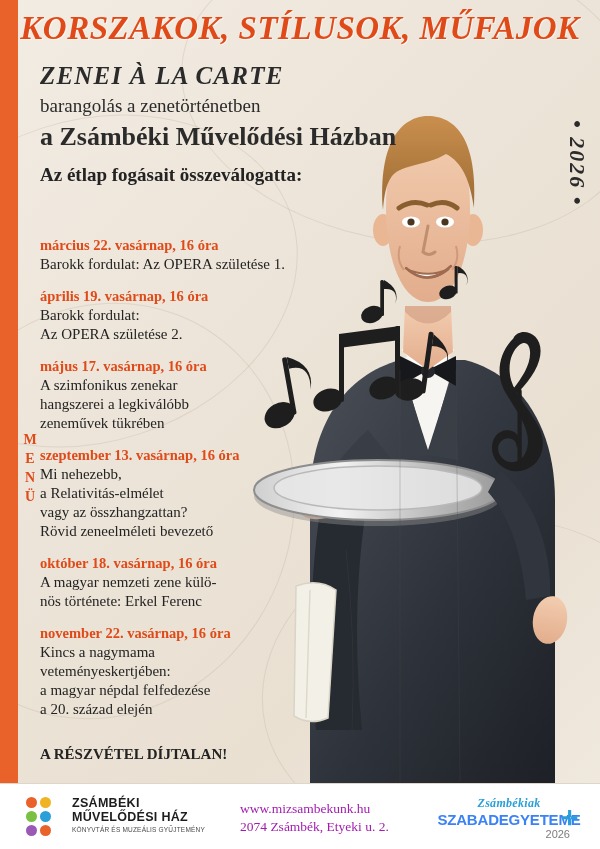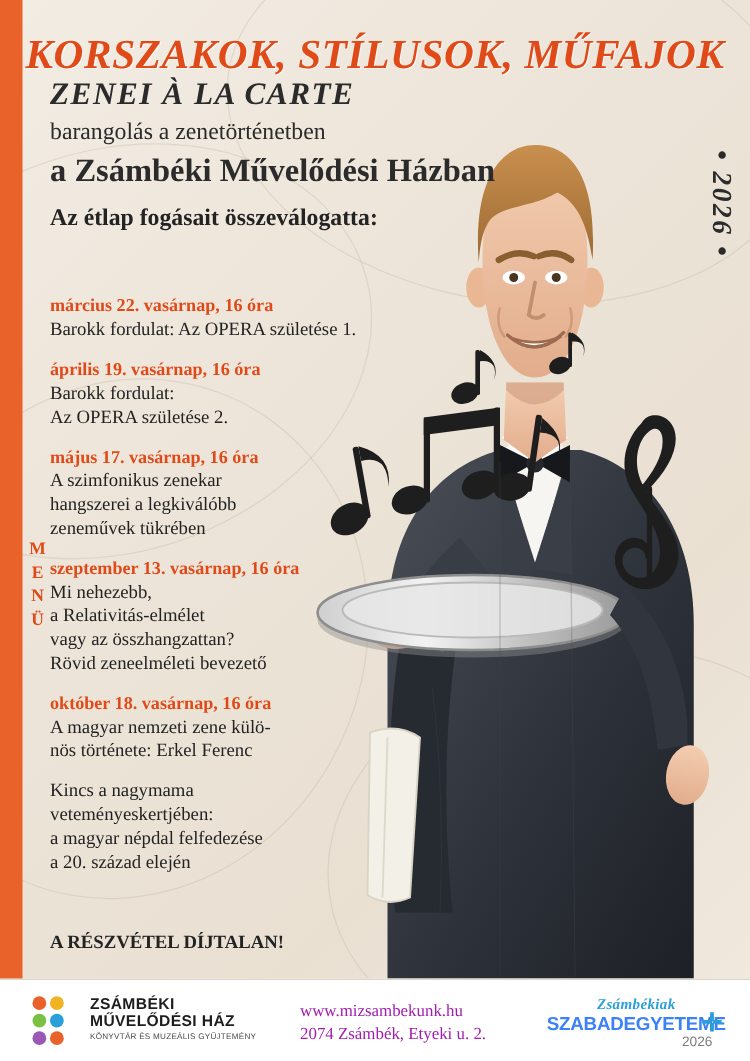--- a/index.html
+++ b/index.html
@@ -36,21 +36,21 @@
   .leftbar {
     position: absolute;
     left: 0; top: 0;
     width: 18px; height: 783px;
     background: #e8622a;
   }
 
   
   .title {
     position: absolute;
-    left: 18px; top: 26px;
+    left: 18px; top: 10px;
     width: 564px;
     text-align: center;
     font-family: "Liberation Serif", serif;
     font-weight: bold;
     font-style: italic;
     font-size: 33px;
     letter-spacing: 0.5px;
     color: #e04a18;
     text-shadow: 1px 1px 0 rgba(255,255,255,0.6);
     white-space: nowrap;
@@ -406,20 +406,21 @@
 a Relativitás-elmélet
 vagy az összhangzattan?
 Rövid zeneelméleti bevezető</div>
     </div>
     <div class="item">
       <div class="item-date">október 18. vasárnap, 16 óra</div>
       <div class="item-desc" style="white-space:pre-line">A magyar nemzeti zene külö-
 nös története: Erkel Ferenc</div>
     </div>
     <div class="item">
+      <div class="item-date">november 22. vasárnap, 16 óra</div>
       <div class="item-desc" style="white-space:pre-line">Kincs a nagymama
 veteményeskertjében:
 a magyar népdal felfedezése
 a 20. század elején</div>
     </div>
   </div>
 
   <div class="free-note">A RÉSZVÉTEL DÍJTALAN!</div>
 
   <div class="footer">

